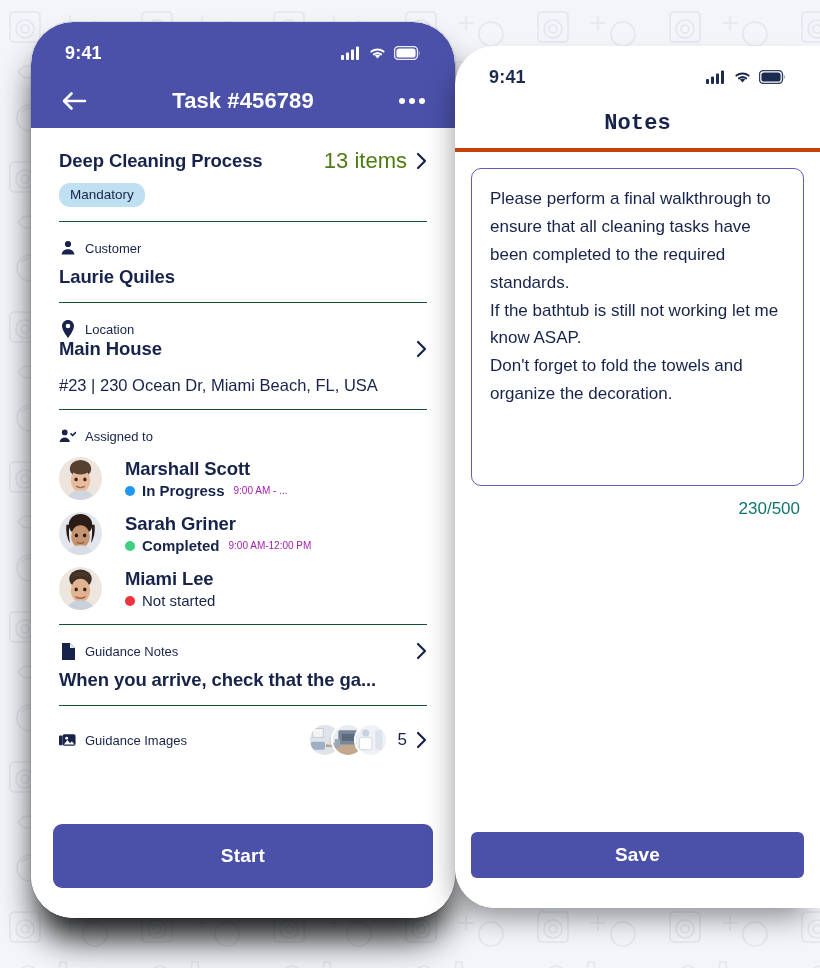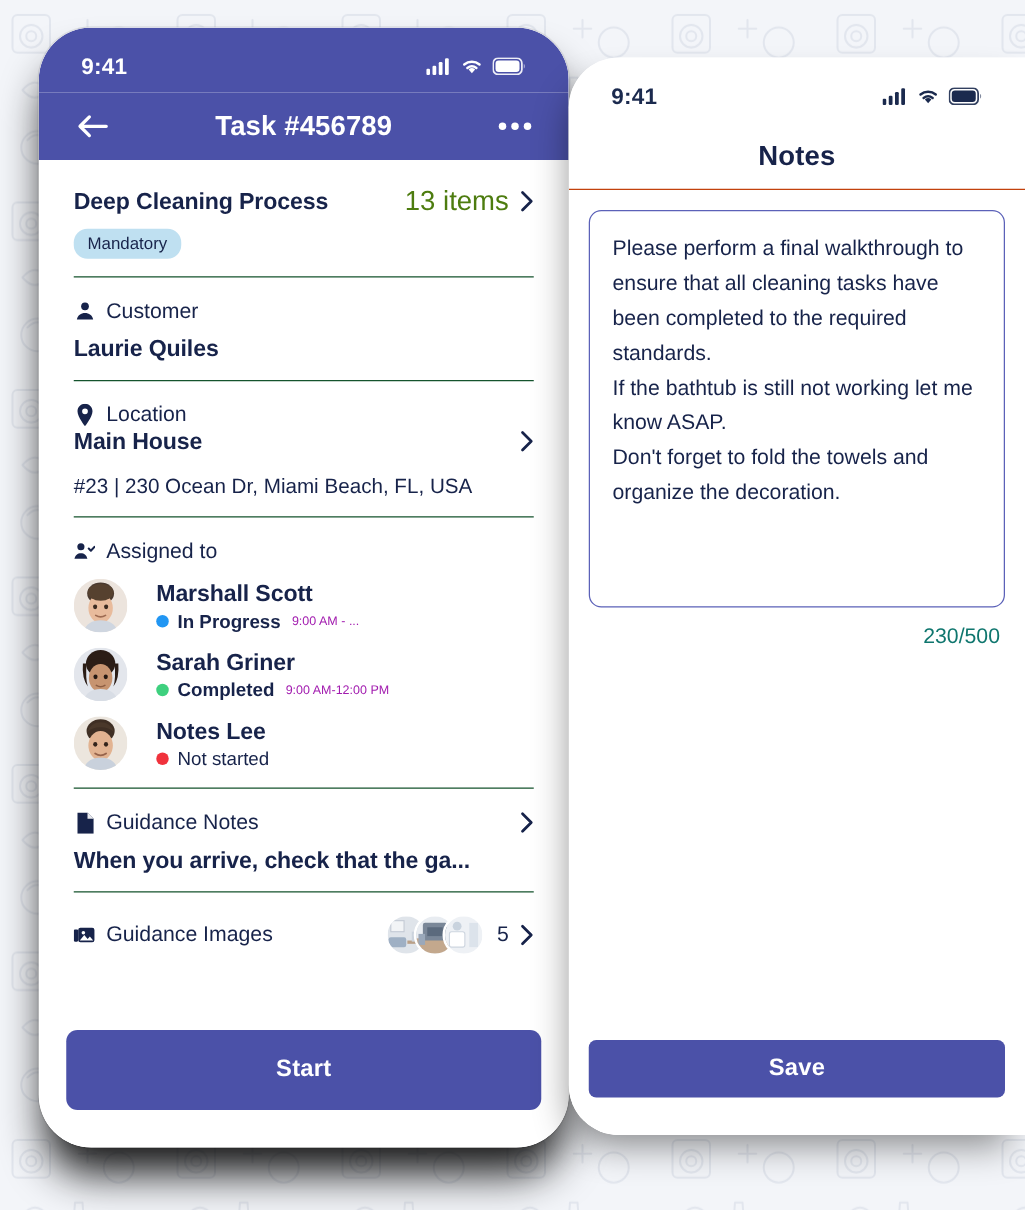--- a/index.html
+++ b/index.html
@@ -110,21 +110,21 @@
   .value-bold { font-size: 18.5px; font-weight: 700; color: #17234a; margin-top: 9px; letter-spacing: -.1px; }
   .value-plain { font-size: 16.5px; color: #17234a; margin-top: 16px; }
 
   .badge {
     display: inline-block; margin-top: 9px;
     background: #bfe0f1; color: #17234a;
     font-size: 13.5px; padding: 4px 11px 5px 11px; border-radius: 11px;
   }
 
   .label-row { display: flex; align-items: center; gap: 9px; }
-  .label-row .lbl { font-size: 17px; color: #17234a; }
+  .label-row .lbl { font-size: 13px; color: #17234a; }
   .ic { width: 17px; height: 18px; display: inline-flex; align-items: center; justify-content: center; color: #17234a; flex: none; }
 
   .chev { color: #17234a; flex: none; display: flex; align-items: center; }
 
   
   .assignee { display: flex; align-items: center; gap: 23px; margin-top: 12px; }
   .assignee:first-of-type { margin-top: 14px; }
   .avatar { width: 43px; height: 43px; border-radius: 50%; flex: none; overflow: hidden; position: relative; }
   .avatar svg { display: block; width: 100%; height: 100%; }
   .a-name { font-size: 18.5px; font-weight: 700; color: #17234a; letter-spacing: -.1px; line-height: 1.15; }
@@ -151,21 +151,21 @@
     border-radius: 40px 0 0 40px;
     box-shadow: -6px 16px 30px -8px rgba(0,0,0,.45);
     z-index: 4;
   }
   #phone-right .screen {
     position: absolute; inset: 0;
     border-radius: 40px 0 0 40px;
     overflow: hidden;
     display: flex; flex-direction: column; background: #fff;
   }
-  #phone-right .navbar.white { border-bottom: 1px solid #c2410c; }
+  #phone-right .navbar.white { border-bottom: 4px solid #c2410c; font-family: Liberation Mono, monospace; }
   .notes-body { flex: 1 1 auto; padding: 16px 16px 0 16px; background: #fff; overflow: hidden; }
   .notes-area {
     border: 1.5px solid #5b61b8; border-radius: 10px;
     padding: 16px 18px; height: 318px;
     font-size: 17px; line-height: 1.64; color: #17234a;
     white-space: pre-wrap; overflow: hidden;
   }
   .counter { text-align: right; font-size: 17px; color: #0f766e; margin-top: 13px; padding-right: 4px; }
   #phone-right .footer-bar { padding: 14px 16px 30px 16px; }
   #phone-right .primary-btn { border-radius: 6px; height: 46px; }
@@ -357,21 +357,21 @@
                 <ellipse cx="22" cy="12" rx="11.5" ry="9.5" fill="#3f2f24"></ellipse>
                 <ellipse cx="22" cy="24" rx="10" ry="12" fill="#e2b391"></ellipse>
                 <path d="M11 13q3-8 11-8t11 8q-4-4-11-4t-11 4z" fill="#4a382a"></path>
                 <ellipse cx="17.6" cy="23" rx="1.7" ry="1.9" fill="#33241b"></ellipse>
                 <ellipse cx="26.4" cy="23" rx="1.7" ry="1.9" fill="#33241b"></ellipse>
                 <path d="M17.5 30.5q4.5 3 9 0" stroke="#96634a" stroke-width="1.4" fill="none" stroke-linecap="round"></path>
                 <path d="M8 44c1.5-7 7-10 14-10s12.5 3 14 10z" fill="#c9d1dc"></path>
               </svg>
         </span>
         <span>
-          <span class="a-name">Notes Lee</span>
+          <span class="a-name">Miami Lee</span>
           <span class="a-status">
             <span class="dot" style="background:#f0323c"></span>
             <span class="st-text weak">Not started</span>
           </span>
         </span>
       </div>
     </div>
 
     <div class="sec">
       <div class="row-between">

